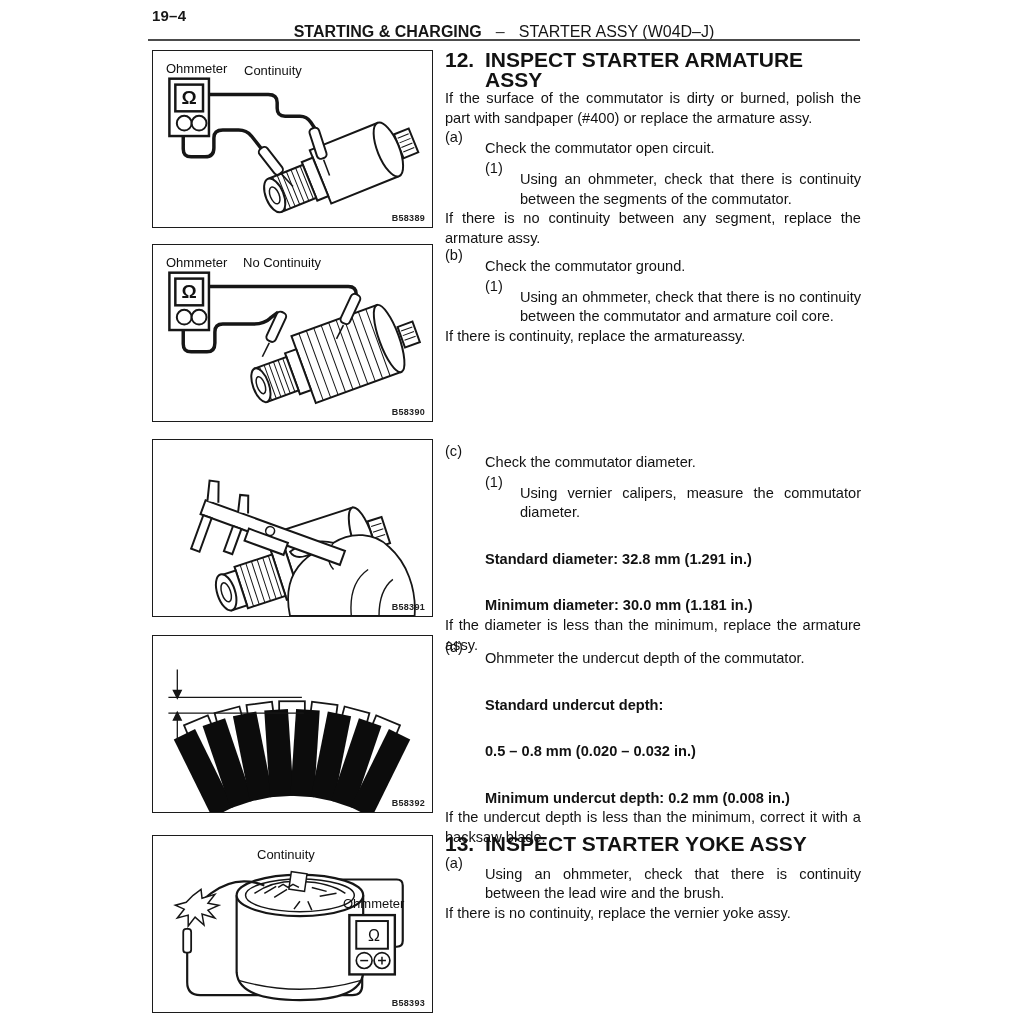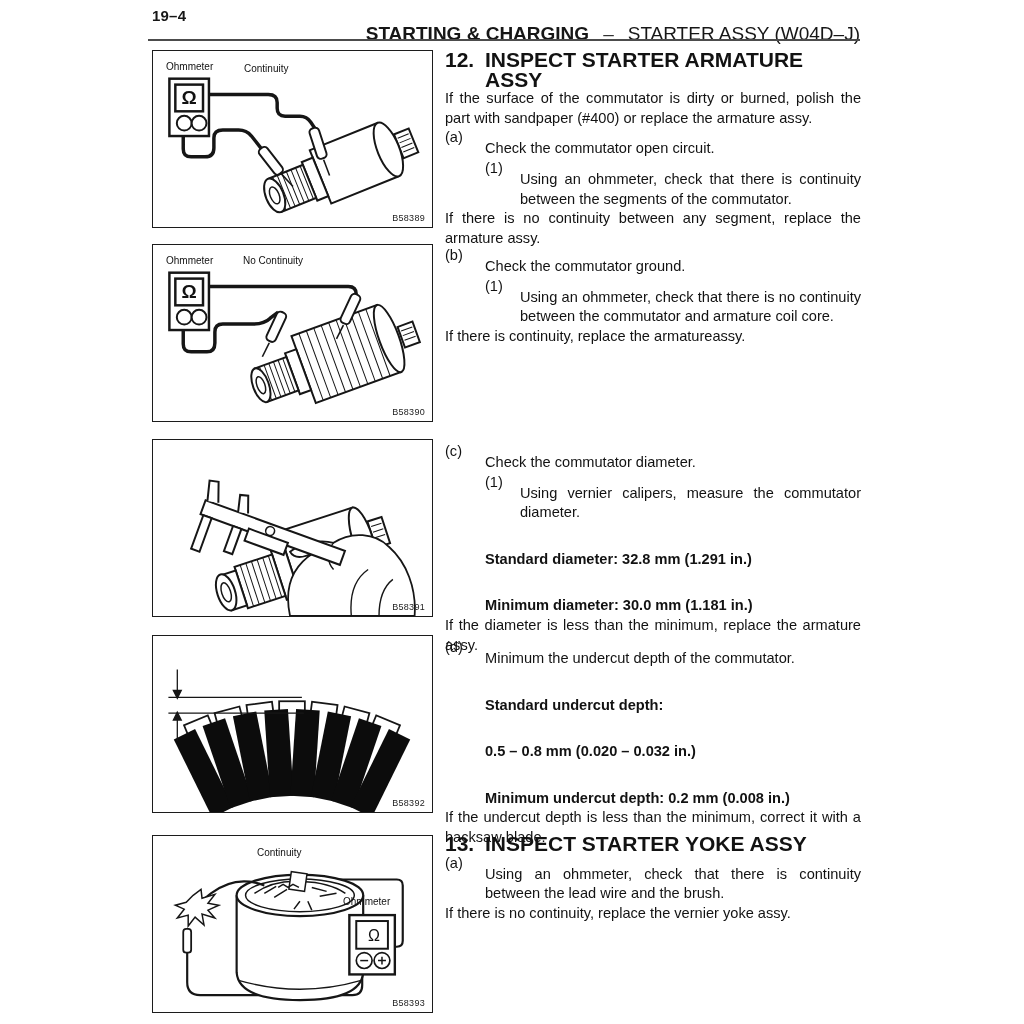--- a/index.html
+++ b/index.html
@@ -2,30 +2,30 @@
 <html><head>
 <meta charset="utf-8">
 <style>
   * { margin:0; padding:0; box-sizing:border-box; }
   html,body { background:#ffffff; }
   body { width:1024px; height:1024px; font-family:"Liberation Sans", sans-serif; color:#161616; }
   .page { position:relative; width:948px; height:1024px; background:#fff; overflow:hidden; }
 
   
   .page-number { position:absolute; left:152px; top:7px; font-size:15px; font-weight:700; letter-spacing:.2px; }
-  .header-title { position:absolute; left:148px; top:23px; width:712px; text-align:right; font-size:19px; white-space:nowrap; }
+  .header-title { position:absolute; left:148px; top:23px; width:712px; text-align:center; font-size:16px; white-space:nowrap; }
   .ht-bold { font-weight:700; }
   .ht-sep { margin:0 14px; color:#333; }
   .header-rule { position:absolute; left:148px; top:39px; width:712px; height:2px; background:#4c4c4c; }
 
   
   .fig { position:absolute; left:152px; width:281px; height:178px; border:1.6px solid #1c1c1c; background:#fff; }
   .fig svg { position:absolute; left:0; top:0; width:100%; height:100%; }
-  .figlabel { position:absolute; font-size:10px; color:#111; white-space:nowrap;text-align:right; }
-  .figid { position:absolute; right:7px; bottom:4px; font-size:9px; color:#222; letter-spacing:.3px; }
+  .figlabel { position:absolute; font-size:13px; color:#111; white-space:nowrap;text-align:right; }
+  .figid { position:absolute; right:7px; bottom:4px; font-size:9px; color:#222; letter-spacing:.3px;font-weight:bold; }
   .ohm { position:absolute; text-align:center; font-weight:700; font-size:19px; line-height:22px; color:#111; }
   .ohm.small { font-weight:400; font-size:16px; }
 
   
   .tblock { position:absolute; left:445px; width:416px; font-size:14.6px; line-height:19.6px; color:#121212; }
   .head { display:flex; font-weight:700; font-size:21px; }
   .head .num { flex:0 0 40px; }
   .row { display:flex; }
   .row .lbl { flex:0 0 40px; }
   .row.sub { padding-left:40px; }
@@ -300,21 +300,21 @@
       <span class="txt">Using vernier calipers, measure the commutator diameter.</span>
     </div>
     <div class="spec">Standard diameter: 32.8 mm (1.291 in.)</div>
     <div class="spec">Minimum diameter: 30.0 mm (1.181 in.)</div>
     <p class="para">If the diameter is less than the minimum, replace the armature assy.</p>
   </div>
 
   <div class="tblock" style="top:638px">
     <div class="row">
       <span class="lbl">(d)</span>
-      <span class="txt">Minimum the undercut depth of the commutator.</span>
+      <span class="txt">Ohmmeter the undercut depth of the commutator.</span>
     </div>
     <div class="spec">Standard undercut depth:</div>
     <div class="spec">0.5 – 0.8 mm (0.020 – 0.032 in.)</div>
     <div class="spec">Minimum undercut depth: 0.2 mm (0.008 in.)</div>
     <p class="para">If the undercut depth is less than the minimum, correct it with a hacksaw blade.</p>
   </div>
 
   <div class="tblock" style="top:834px">
     <div class="head">
       <span class="num">13.</span>

